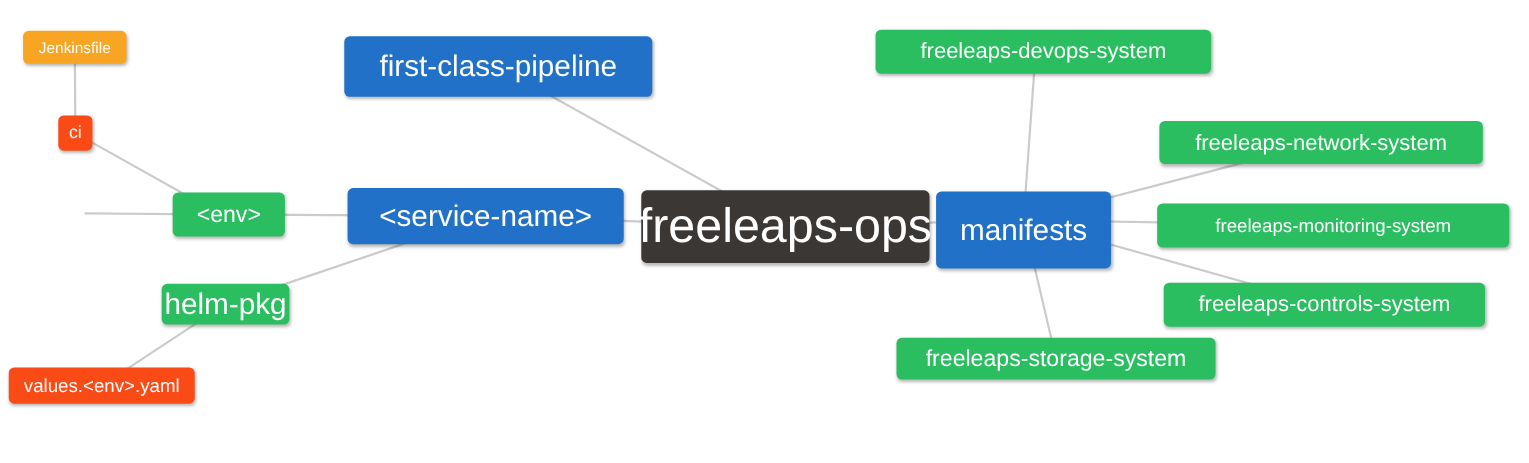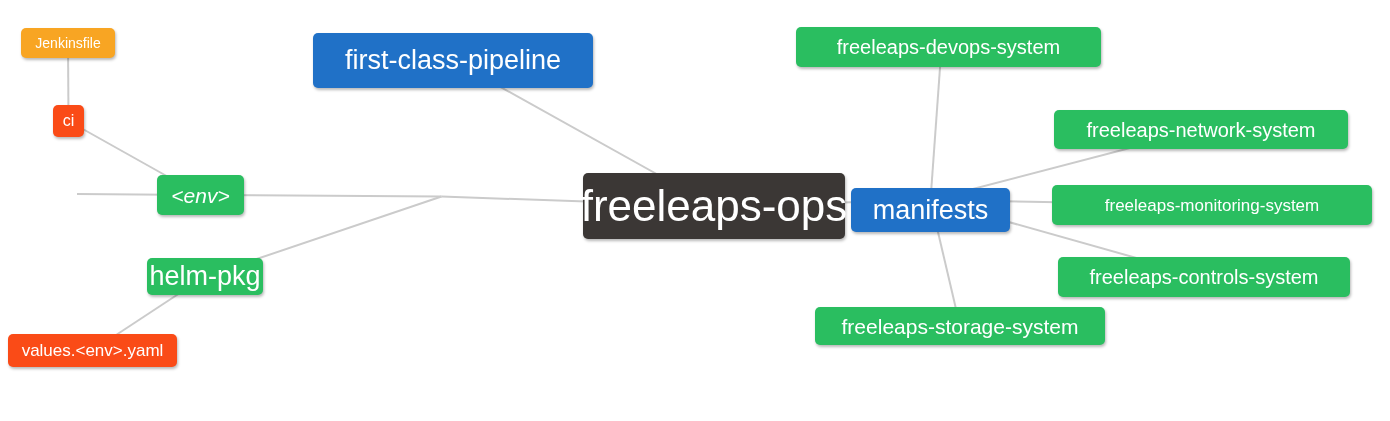--- a/index.html
+++ b/index.html
@@ -33,27 +33,27 @@
   .c-blue   { background: var(--blue); }
   .c-green  { background: var(--green); }
   .c-orange { background: var(--orange); }
   .c-red    { background: var(--red); text-align: right; }
   .c-dark   { background: var(--dark); }
 
   
   #n-jenkinsfile          { left: 21px;   top: 28px;  width: 94px;  height: 30px; font-size: 14px; }
   #n-ci                   { left: 53px;   top: 105px; width: 31px;  height: 32px; font-size: 16px; }
   #n-argo-app             { left: 32px;   top: 176px; width: 90px;  height: 36px; font-size: 17px; }
-  #n-env                  { left: 157px;  top: 175px; width: 87px;  height: 40px; font-size: 21px; font-style: italic; }
+  #n-env                  { left: 157px;  top: 175px; width: 102px;  height: 40px; font-size: 21px; }
   #n-helm-pkg             { left: 147px;  top: 258px; width: 116px; height: 37px; font-size: 27px; }
   #n-values-env-yaml      { left: 8px;    top: 334px; width: 169px; height: 33px; font-size: 17px; }
   #n-first-class-pipeline { left: 313px;  top: 33px;  width: 280px; height: 55px; font-size: 27px; text-align: right; }
   #n-service-name         { left: 316px;  top: 171px; width: 251px; height: 51px; font-size: 27px; }
   #n-freeleaps-ops        { left: 583px;  top: 173px; width: 262px; height: 66px; font-size: 44px; }
-  #n-manifests            { left: 851px;  top: 188px; width: 159px; height: 44px; font-size: 27px; text-align: center; }
+  #n-manifests            { left: 851px;  top: 174px; width: 159px; height: 70px; font-size: 27px; text-align: center; }
   #n-devops-system        { left: 796px;  top: 27px;  width: 305px; height: 40px; font-size: 20px; }
   #n-network-system       { left: 1054px; top: 110px; width: 294px; height: 39px; font-size: 20px; }
   #n-monitoring-system    { left: 1052px; top: 185px; width: 320px; height: 40px; font-size: 17px; }
   #n-controls-system      { left: 1058px; top: 257px; width: 292px; height: 40px; font-size: 20px; }
   #n-storage-system       { left: 815px;  top: 307px; width: 290px; height: 38px; font-size: 21px; }
 </style>
 </head>
 <body>
 
 <div id="canvas">
@@ -93,20 +93,23 @@
   </div>
 
   <div class="node c-red" id="n-values-env-yaml">
     <span>values.&lt;env&gt;.yaml</span>
   </div>
 
   <div class="node c-blue" id="n-first-class-pipeline">
     <span>first-class-pipeline</span>
   </div>
 
+  <div class="node c-blue" id="n-service-name">
+    <span>&lt;service-name&gt;</span>
+  </div>
 
   <div class="node c-dark" id="n-freeleaps-ops">
     <span>freeleaps-ops</span>
   </div>
 
   <div class="node c-blue" id="n-manifests">
     <span>manifests</span>
   </div>
 
   <div class="node c-green" id="n-devops-system">

